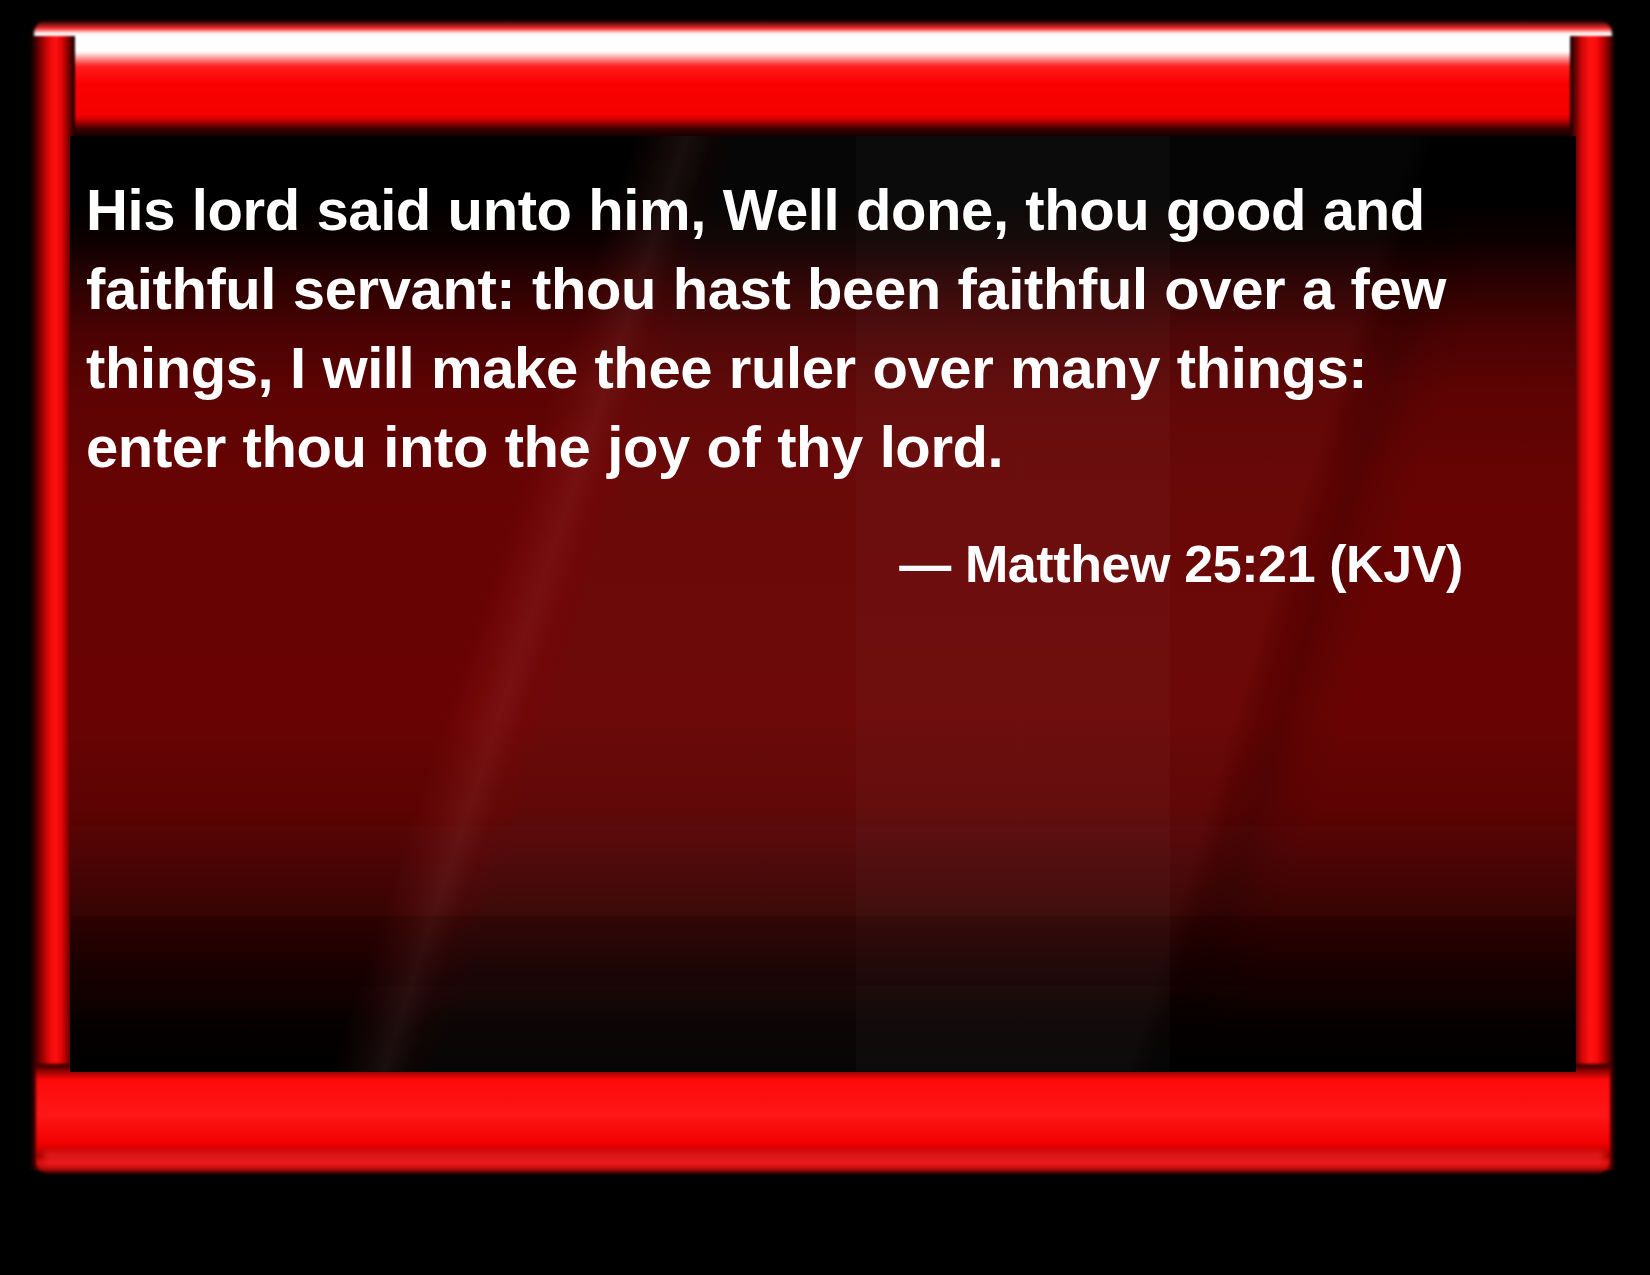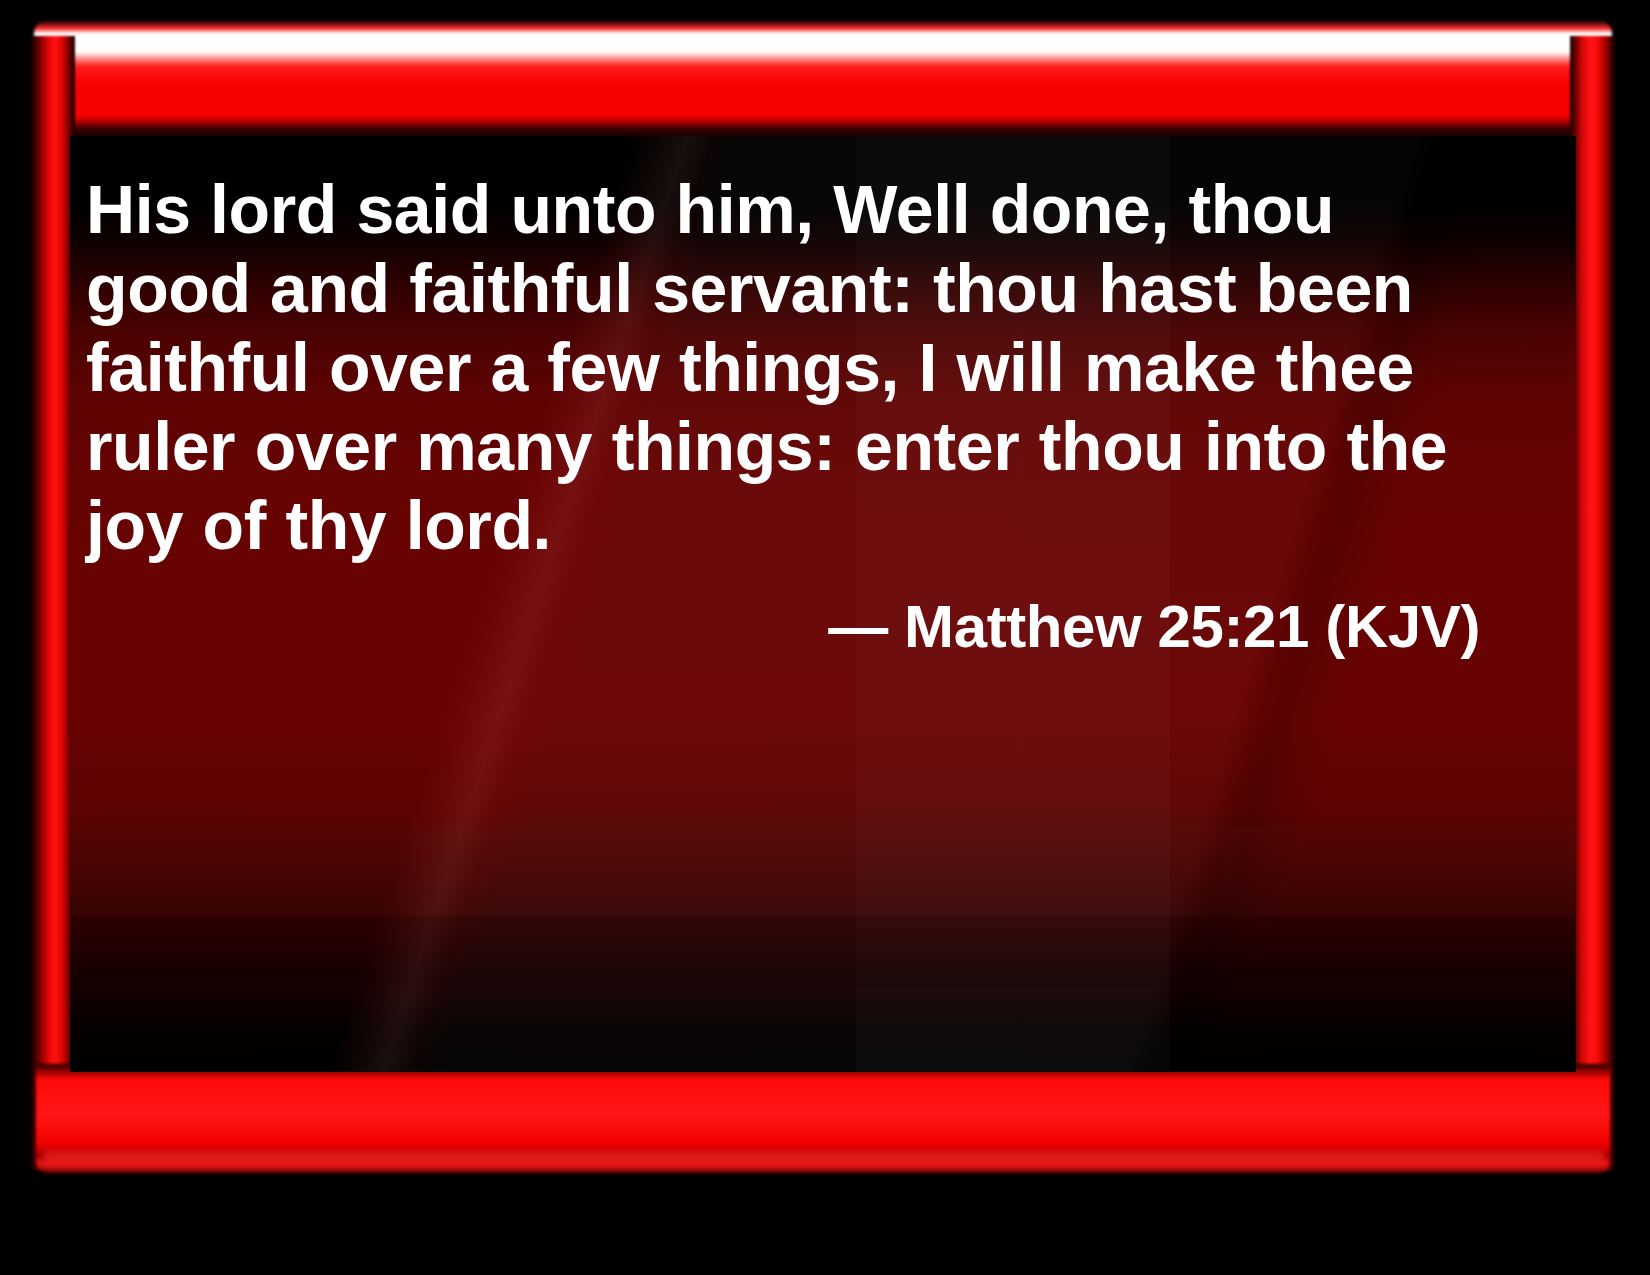--- a/index.html
+++ b/index.html
@@ -206,33 +206,33 @@
     left: 86px;
     top: 170px;
     width: 1400px;
     z-index: 5;
   }
   #verse-text {
     margin: 0;
     color: #ffffff;
     font-family: "Liberation Sans", sans-serif;
     font-weight: bold;
-    font-size: 68px;
+    font-size: 58px;
     line-height: 79px;
     letter-spacing: -0.4px;
     word-spacing: 1px;
     text-align: left;
   }
   #verse-attribution {
-    margin: 0;
+    margin: 17px;
     padding-top: 22px;
     color: #ffffff;
     font-family: "Liberation Sans", sans-serif;
     font-weight: bold;
-    font-size: 60px;
+    font-size: 52px;
     line-height: 79px;
     letter-spacing: -0.4px;
     text-align: right;
     padding-right: 6px;
   }
 </style>
 </head>
 <body>
 
 <div id="slide-stage">

